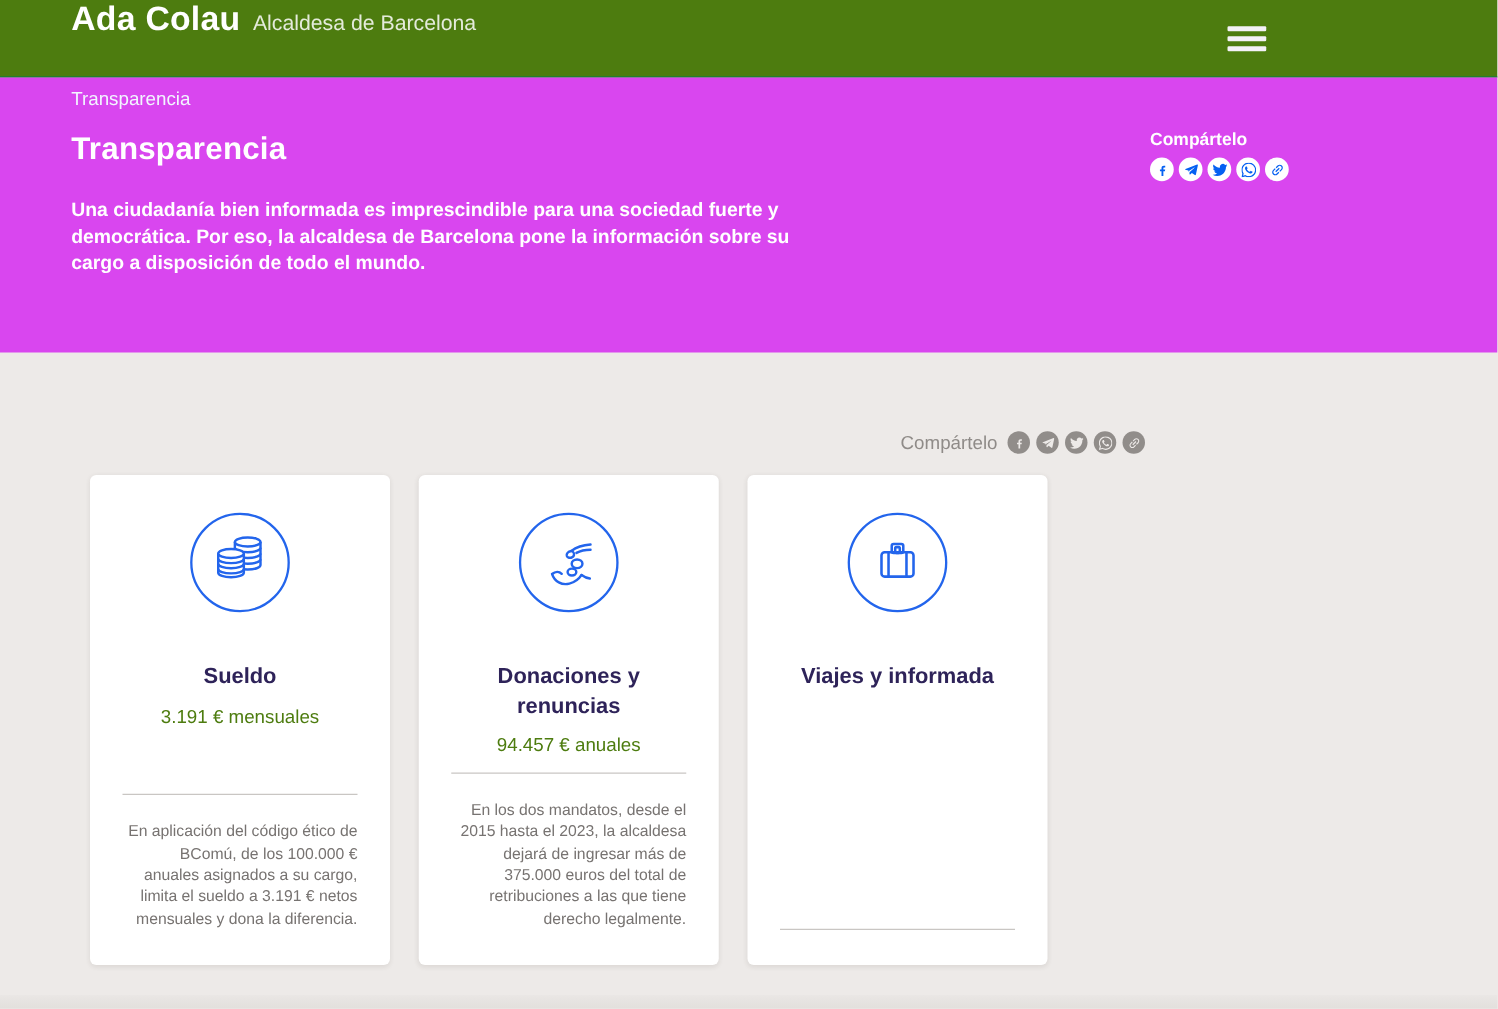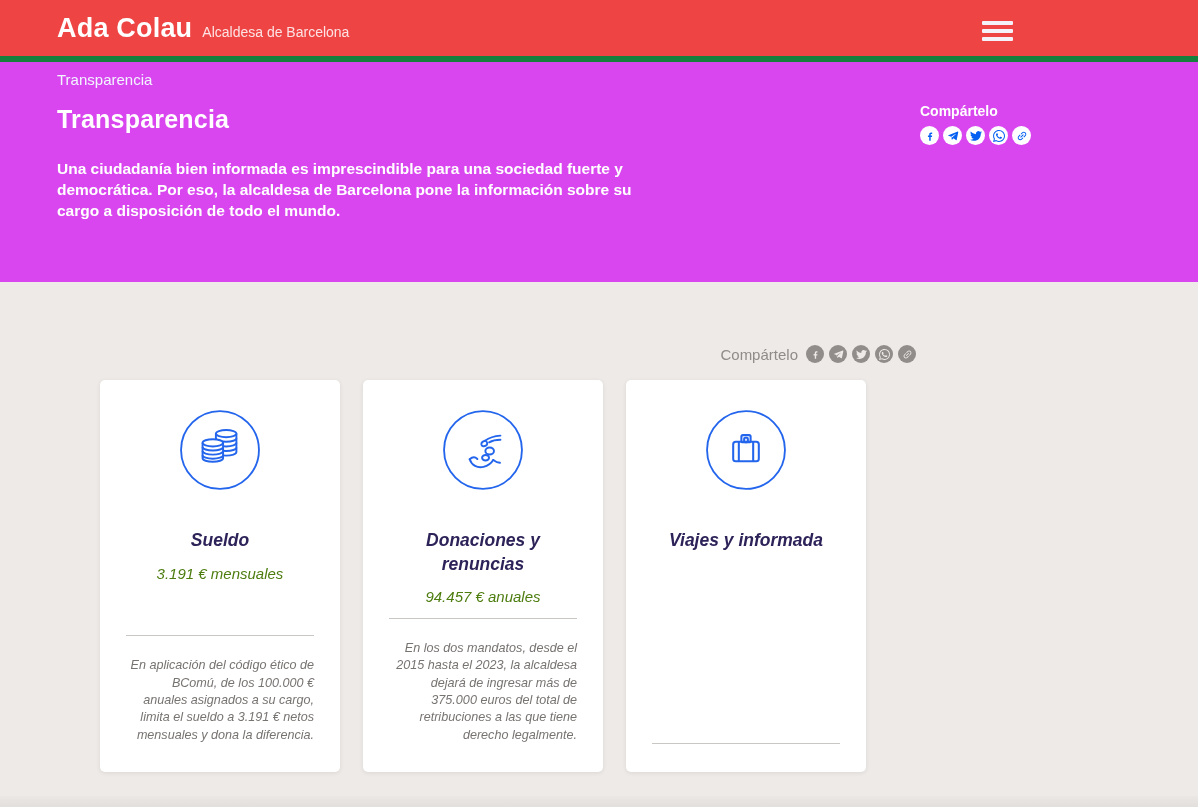--- a/index.html
+++ b/index.html
@@ -6,30 +6,29 @@
   html, body { width: 1198px; height: 807px; overflow: hidden; }
   body {
     font-family: "Liberation Sans", "DejaVu Sans", sans-serif;
     background: #edeae8;
     position: relative;
   }
 
   
   .header {
     height: 62px;
-    background: #ef4444;
-    border-bottom: 6px solid #15803d;
+    background: #4d7c0f;
+    border-bottom: 1px solid #15803d;
     display: flex;
-    align-items: center;
     padding-left: 57px;
     position: relative;
   }
   .brand { display: flex; align-items: baseline; gap: 10px; cursor: pointer; }
   .brand-name { color: #ffffff; font-size: 27px; font-weight: bold; letter-spacing: .2px; }
-  .brand-sub { color: rgba(255,255,255,.85); font-size: 14px; font-weight: 400; }
+  .brand-sub { color: rgba(255,255,255,.85); font-size: 17px; font-weight: 400; }
   .menu-btn {
     position: absolute; right: 185px; top: 21px;
     width: 31px; height: 20px;
     display: flex; flex-direction: column; justify-content: space-between;
     cursor: pointer; background: none; border: none;
   }
   .menu-btn span { display: block; height: 4px; background: #f4f1f8; border-radius: 1px; }
 
   
   .hero {
@@ -65,22 +64,22 @@
     width: 766px; margin: 0 auto 0 150px;
     display: flex; justify-content: flex-end; align-items: center; gap: 8px;
     height: 20px;
   }
   .content-share .share-label { color: #8f8b88; font-size: 15px; }
   .content-share .share-icons { display: flex; gap: 5px; }
   .content-share .share-btn { background: #918d8a; width: 18px; height: 18px; }
   .content-share .share-btn svg { width: 11px; height: 11px; fill: #edeae8; }
 
   .cards {
-    width: 766px; margin: 16px auto 0 100px;
-    display: grid; grid-template-columns: repeat(3, 1fr); gap: 23px; font-style: italic;
+    width: 766px; margin: 16px auto 0 72px;
+    display: grid; grid-template-columns: repeat(3, 1fr); gap: 23px;
   }
   .card {
     background: #ffffff;
     height: 392px;
     border-radius: 5px;
     box-shadow: 0 1px 4px rgba(60,50,40,.10);
     display: flex; flex-direction: column; align-items: center;
     text-align: center;
     padding: 29px 26px 28px;
     cursor: pointer;

